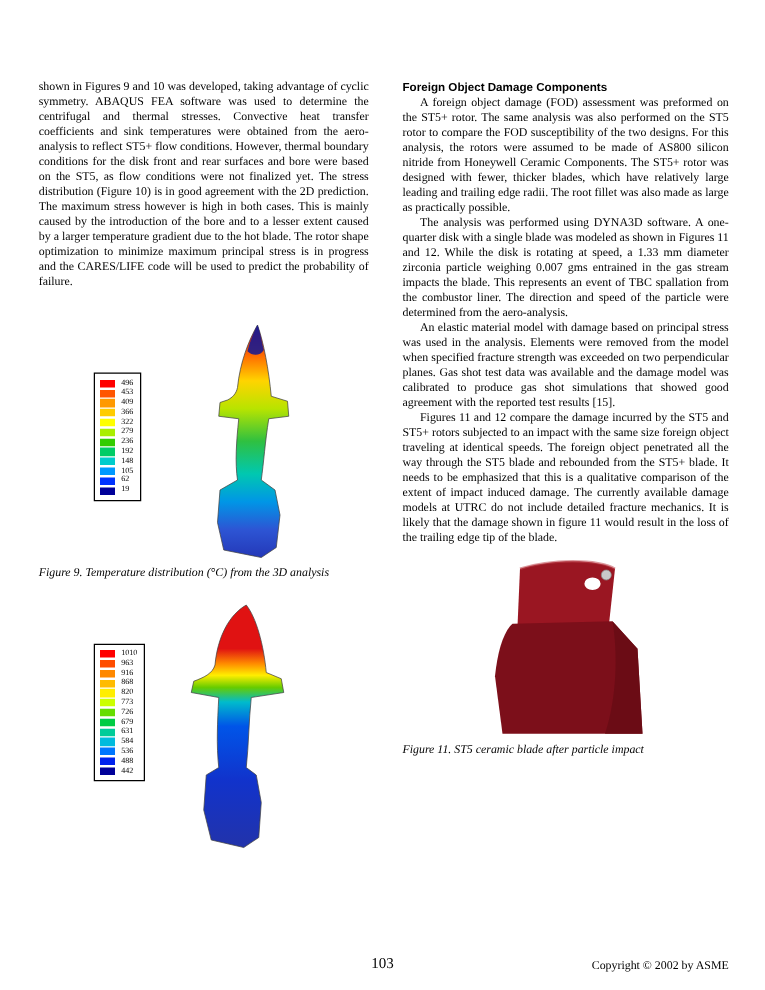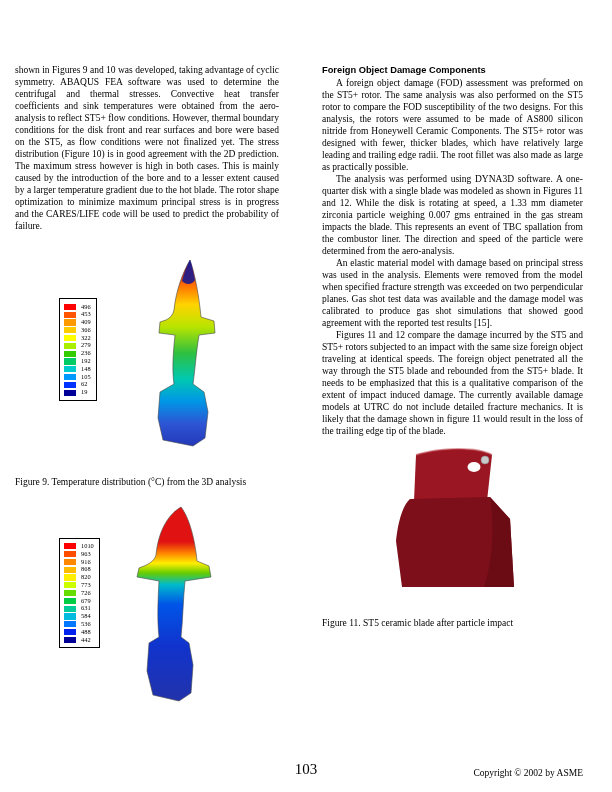--- a/index.html
+++ b/index.html
@@ -1,21 +1,21 @@
 <!DOCTYPE html>
 <html><head>
 <meta charset="utf-8">
 <style>
   * { margin:0; padding:0; box-sizing:border-box; }
   html,body { background:#ffffff; }
   body { font-family:"Liberation Serif", serif; color:#000; }
   .page { position:relative; width:612px; height:792px; background:#ffffff; margin:0 auto; overflow:hidden; }
 
   .col { position:absolute; top:64px; font-size:9.5px; line-height:12px; }
-  .col-left  { left:15px;  width:264px; }
+  .col-left  { left:31px;  width:264px; }
   .col-right { left:322px; width:261px; }
 
   .para { text-align:justify; }
   .para.indent { text-indent:14px;font-family:Liberation Serif, serif; }
 
   .section-heading { font-family:"Liberation Sans", sans-serif; font-weight:bold;
                      font-size:9.3px; line-height:12px; margin-bottom:1px; }
 
   .figure { position:relative; width:100%; }
   .fig9  { height:196px; margin-top:26px; }
@@ -26,23 +26,23 @@
   .legend9  { left:44px; top:40px; }
   .legend10 { left:44px; top:33px; }
   .legend-row { display:flex; align-items:center; height:7.8px; }
   .swatch { width:12px; height:6.2px; display:inline-block; margin-right:5px; flex:0 0 auto; }
   .legend-label { font-size:6.4px; line-height:6.8px; white-space:nowrap; }
 
   .blade9  { position:absolute; left:120px; top:0; }
   .blade10 { position:absolute; left:106px; top:0; }
   .blade11 { position:absolute; left:64px;  top:0; }
 
-  .caption { font-size:9.5px; line-height:11.5px; text-align:left; margin-top:23px; }
-
-  .footer-page { position:absolute; bottom:14px; left:0; width:100%; text-align:center; font-size:15px; }
+  .caption { font-size:9.5px; line-height:11.5px; text-align:left; margin-top:0;font-style:italic; }
+
+  .footer-page { position:absolute; bottom:14px; left:0; width:100%; text-align:center; font-size:12px; }
   .footer-copy { position:absolute; bottom:14px; right:29px; font-size:9.5px;text-align:center; }
 </style>
 </head>
 <body>
 
 <div class="page">
 
   <div class="col col-left">
 
     <p class="para">shown in Figures 9 and 10 was developed, taking advantage of cyclic symmetry.  ABAQUS FEA software was used to determine the centrifugal and thermal stresses.  Convective heat transfer coefficients and sink temperatures were obtained from the aero-analysis to reflect ST5+ flow conditions.  However, thermal boundary conditions for the disk front and rear surfaces and bore were based on the ST5, as flow conditions were not finalized yet.  The stress distribution (Figure 10) is in good agreement with the 2D prediction.  The maximum stress however is high in both cases.  This is mainly caused by the introduction of the bore and to a lesser extent caused by a larger temperature gradient due to the hot blade.  The rotor shape optimization to minimize maximum principal stress is in progress and the CARES/LIFE code will be used to predict the probability of failure.</p>

